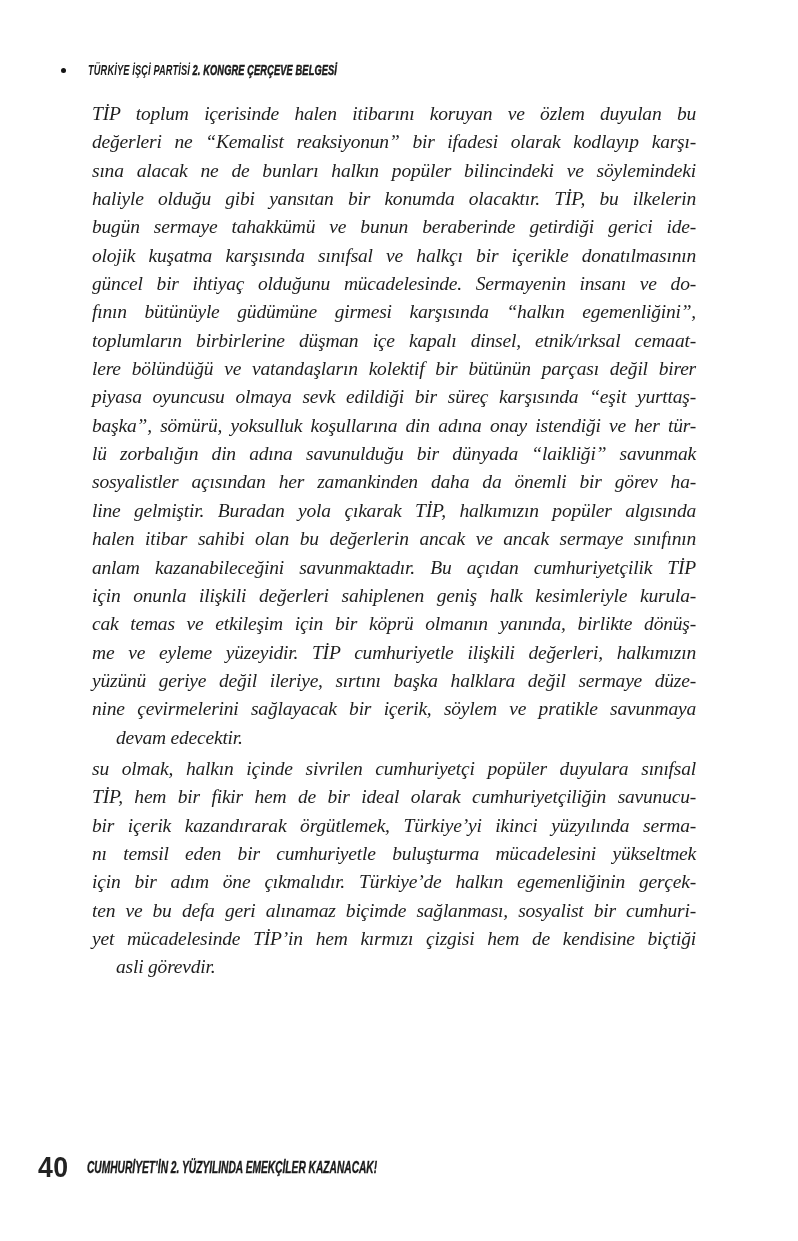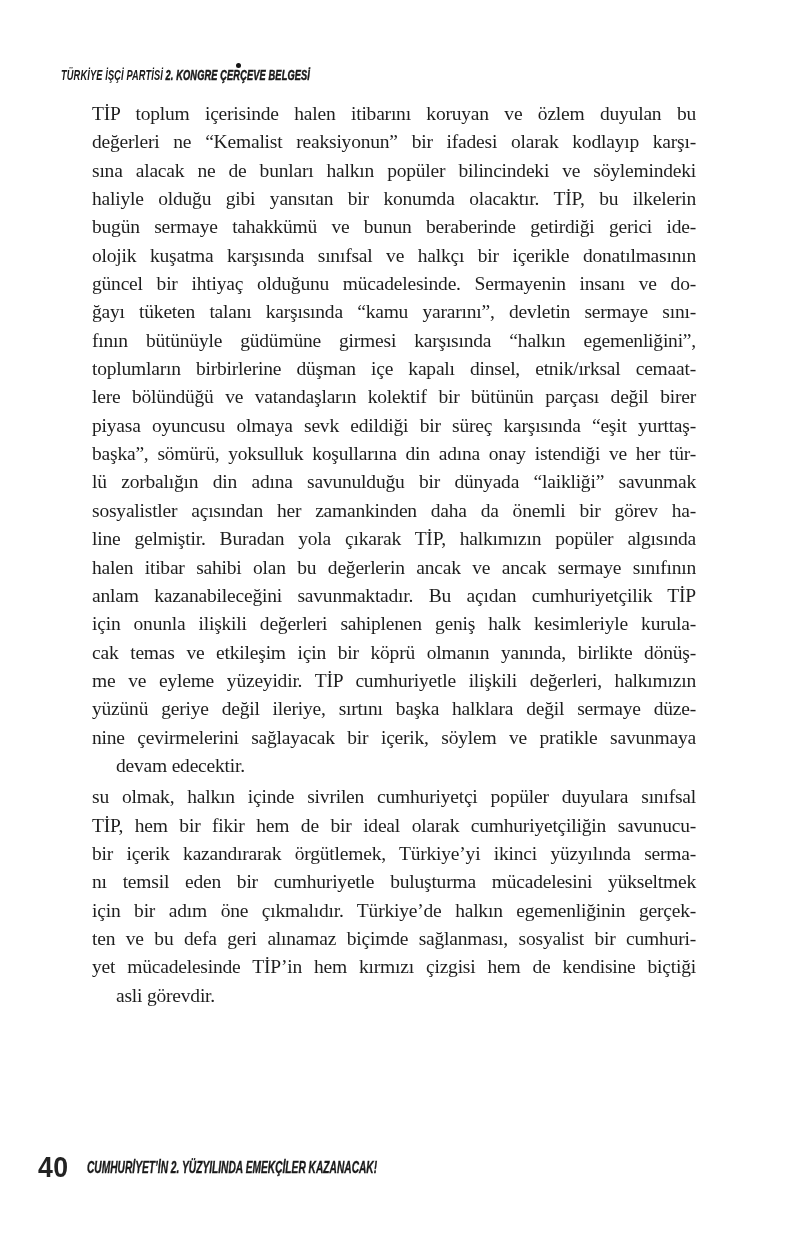--- a/index.html
+++ b/index.html
@@ -10,21 +10,20 @@
     background:#ffffff;
     overflow:hidden;
     font-family:"Liberation Serif","DejaVu Serif",serif;
   }
 
   
   .header {
     position:absolute; left:61px; top:63px;
     display:flex; align-items:center;
     color:#141414;
-    flex-direction:column;
   }
   .bullet {
     width:5px; height:5px; border-radius:50%;
     background:#141414; margin-right:22px;
     flex:0 0 auto;
   }
   .running-title {
     font-family:"Liberation Sans","DejaVu Sans",sans-serif;
     font-style:italic; font-weight:bold;
     font-size:14px; line-height:15px;
@@ -36,21 +35,21 @@
   .running-title .strong { -webkit-text-stroke:0.5px #1a1a1a; margin-left:4px; }
 
   
   .body-text {
     position:absolute; left:92px; top:100px; width:604px;
     color:#1e1e1e;
     font-size:19.5px; line-height:28.35px;
     letter-spacing:-0.2px;
   }
   .para { margin:0 0 3px 0; }
-  .line { text-align:justify; text-align-last:justify; }
+  .line { text-align:justify; text-align-last:justify;font-style:italic; }
   .line.last { text-align:left; text-align-last:left;margin-left:24px; }
 
   
   .footer-pagenum {
     position:absolute; left:38px; top:1153px;
     font-family:"Liberation Sans","DejaVu Sans",sans-serif;
     font-weight:bold; font-size:29px; line-height:29px;
     letter-spacing:0.5px; color:#222222;
     transform:scaleX(0.92); transform-origin:left center;
   }
@@ -77,21 +76,20 @@
 
   <div class="body-text">
       <div class="para">
         <div class="line">TİP toplum içerisinde halen itibarını koruyan ve özlem duyulan bu</div>
         <div class="line">değerleri ne “Kemalist reaksiyonun” bir ifadesi olarak kodlayıp karşı-</div>
         <div class="line">sına alacak ne de bunları halkın popüler bilincindeki ve söylemindeki</div>
         <div class="line">haliyle olduğu gibi yansıtan bir konumda olacaktır. TİP, bu ilkelerin</div>
         <div class="line">bugün sermaye tahakkümü ve bunun beraberinde getirdiği gerici ide-</div>
         <div class="line">olojik kuşatma karşısında sınıfsal ve halkçı bir içerikle donatılmasının</div>
         <div class="line">güncel bir ihtiyaç olduğunu mücadelesinde. Sermayenin insanı ve do-</div>
-        <div class="line">ğayı tüketen talanı karşısında “kamu yararını”, devletin sermaye sını-</div>
         <div class="line">fının bütünüyle güdümüne girmesi karşısında “halkın egemenliğini”,</div>
         <div class="line">toplumların birbirlerine düşman içe kapalı dinsel, etnik/ırksal cemaat-</div>
         <div class="line">lere bölündüğü ve vatandaşların kolektif bir bütünün parçası değil birer</div>
         <div class="line">piyasa oyuncusu olmaya sevk edildiği bir süreç karşısında “eşit yurttaş-</div>
         <div class="line">başka”, sömürü, yoksulluk koşullarına din adına onay istendiği ve her tür-</div>
         <div class="line">lü zorbalığın din adına savunulduğu bir dünyada “laikliği” savunmak</div>
         <div class="line">sosyalistler açısından her zamankinden daha da önemli bir görev ha-</div>
         <div class="line">line gelmiştir. Buradan yola çıkarak TİP, halkımızın popüler algısında</div>
         <div class="line">halen itibar sahibi olan bu değerlerin ancak ve ancak sermaye sınıfının</div>
         <div class="line">anlam kazanabileceğini savunmaktadır. Bu açıdan cumhuriyetçilik TİP</div>

